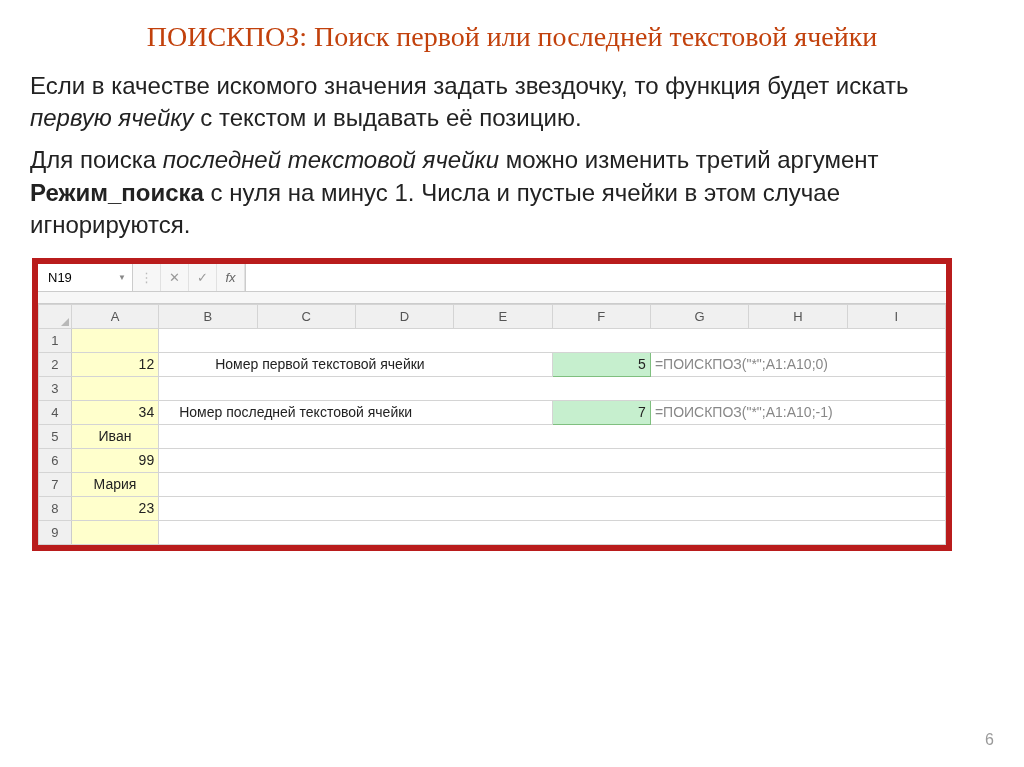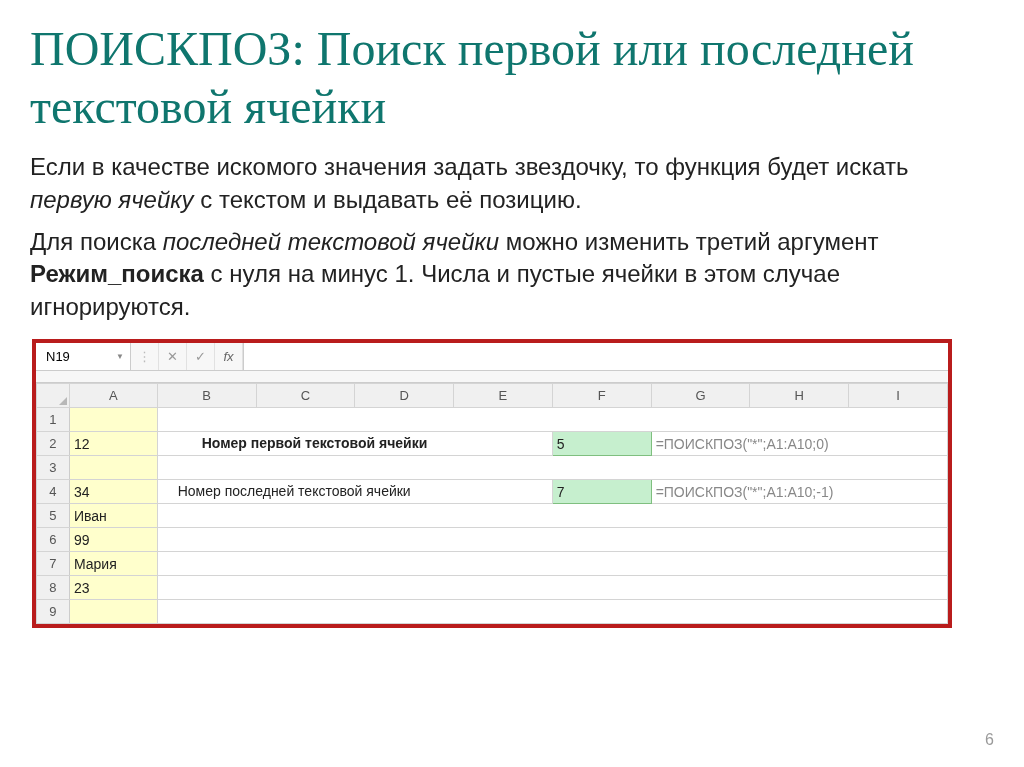--- a/index.html
+++ b/index.html
@@ -6,36 +6,37 @@
   body {
     font-family: Arial, sans-serif;
     background: #fff;
     width: 1024px;
     height: 767px;
     position: relative;
     padding: 20px 30px;
   }
   .title {
     font-family: Georgia, 'Times New Roman', serif;
-    font-size: 48px;
-    color: #0f766e;
+    font-size: 28px;
+    color: #c2410c;
+    text-align: center;
     line-height: 1.2;
     margin-bottom: 16px;
     font-weight: normal;
   }
   .body-text {
     font-size: 24px;
     color: #222;
     line-height: 1.35;
     margin-bottom: 10px;
   }
   .italic { font-style: italic; }
   .bold { font-weight: bold; }
   .excel-wrapper {
-    border: 4px solid #b91c1c;
+    border: 6px solid #b91c1c;
     margin-top: 16px;
     margin-left: 2px;
     width: 920px;
     background: #f9a8d4;
     font-family: Arial, sans-serif;
   }
   .formula-bar {
     display: flex;
     align-items: stretch;
     height: 28px;
@@ -103,24 +104,24 @@
     width: 30px;
   }
   .grid td.rowhead {
     background: #f0f0f0;
     color: #555;
     text-align: center;
     font-size: 13px;
     border-right: 1px solid #ccc;
   }
   .grid td.cell {
-    text-align: left;
-    background: #fff;
-  }
-  .grid td.cell.left { text-align: left; }
+    text-align: right;
+    background: #fff;
+  }
+  .grid td.cell.left { text-align: center; }
   .grid td.cell.yellow { background: #ffffcc; }
   .grid td.cell.green {
     background: #c6efce;
     border: 1px solid #7fbf7f;
   }
   .grid td.cell.formula-text {
     text-align: left;
     color: #888;
     font-size: 14px;
   }
@@ -206,21 +207,21 @@
     </tr>
     <tr>
       <td class="rowhead">1</td>
       <td class="cell yellow"></td>
       <td class="cell" colspan="8"></td>
     </tr>
     <tr>
       <td class="rowhead">2</td>
       <td class="cell yellow">12</td>
       <td class="cell" colspan="4" style="position:relative;">
-        <span class="overflow-label" style="left:44px; top:3px;font-weight:bold;">Номер первой текстовой ячейки</span>
+        <span class="overflow-label" style="left:56px; top:3px;">Номер первой текстовой ячейки</span>
       </td>
       <td class="cell green">5</td>
       <td class="cell formula-text" colspan="3">=ПОИСКПОЗ("*";A1:A10;0)</td>
     </tr>
     <tr>
       <td class="rowhead">3</td>
       <td class="cell yellow"></td>
       <td class="cell" colspan="8"></td>
     </tr>
     <tr>

